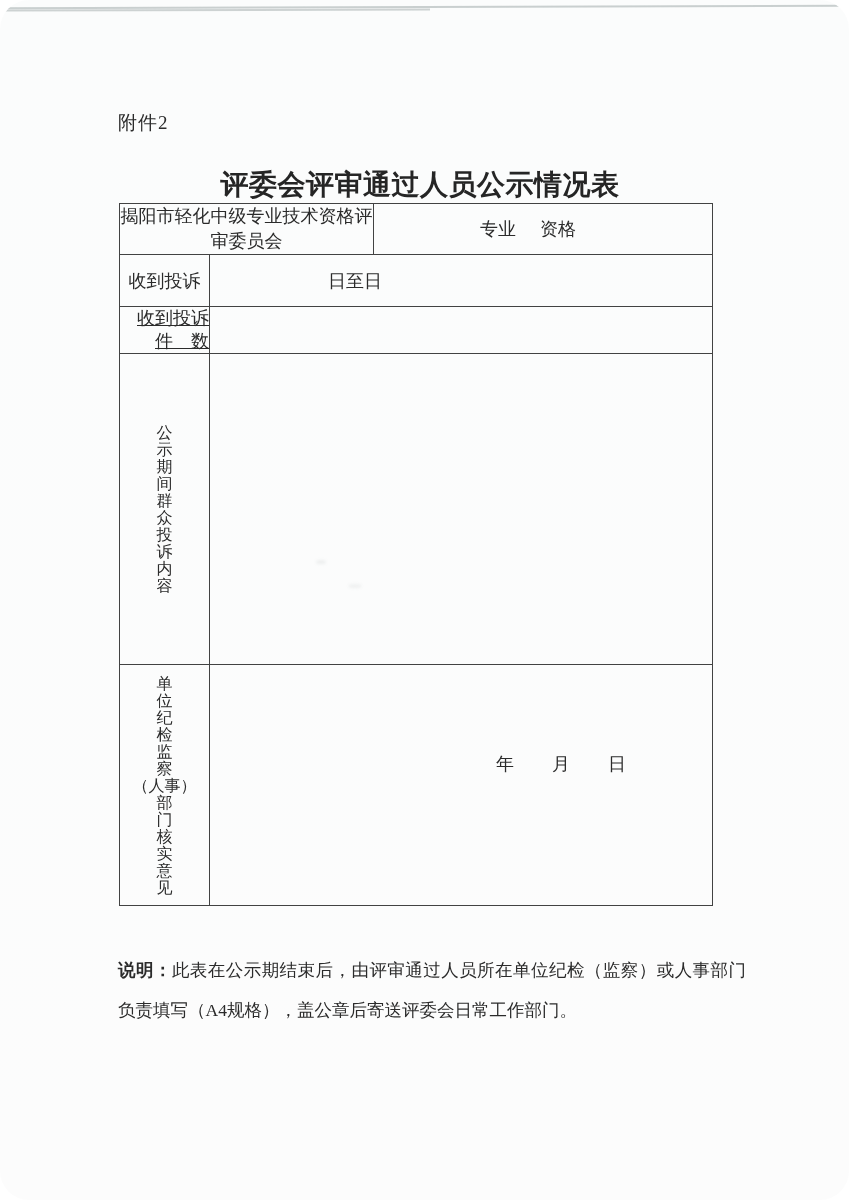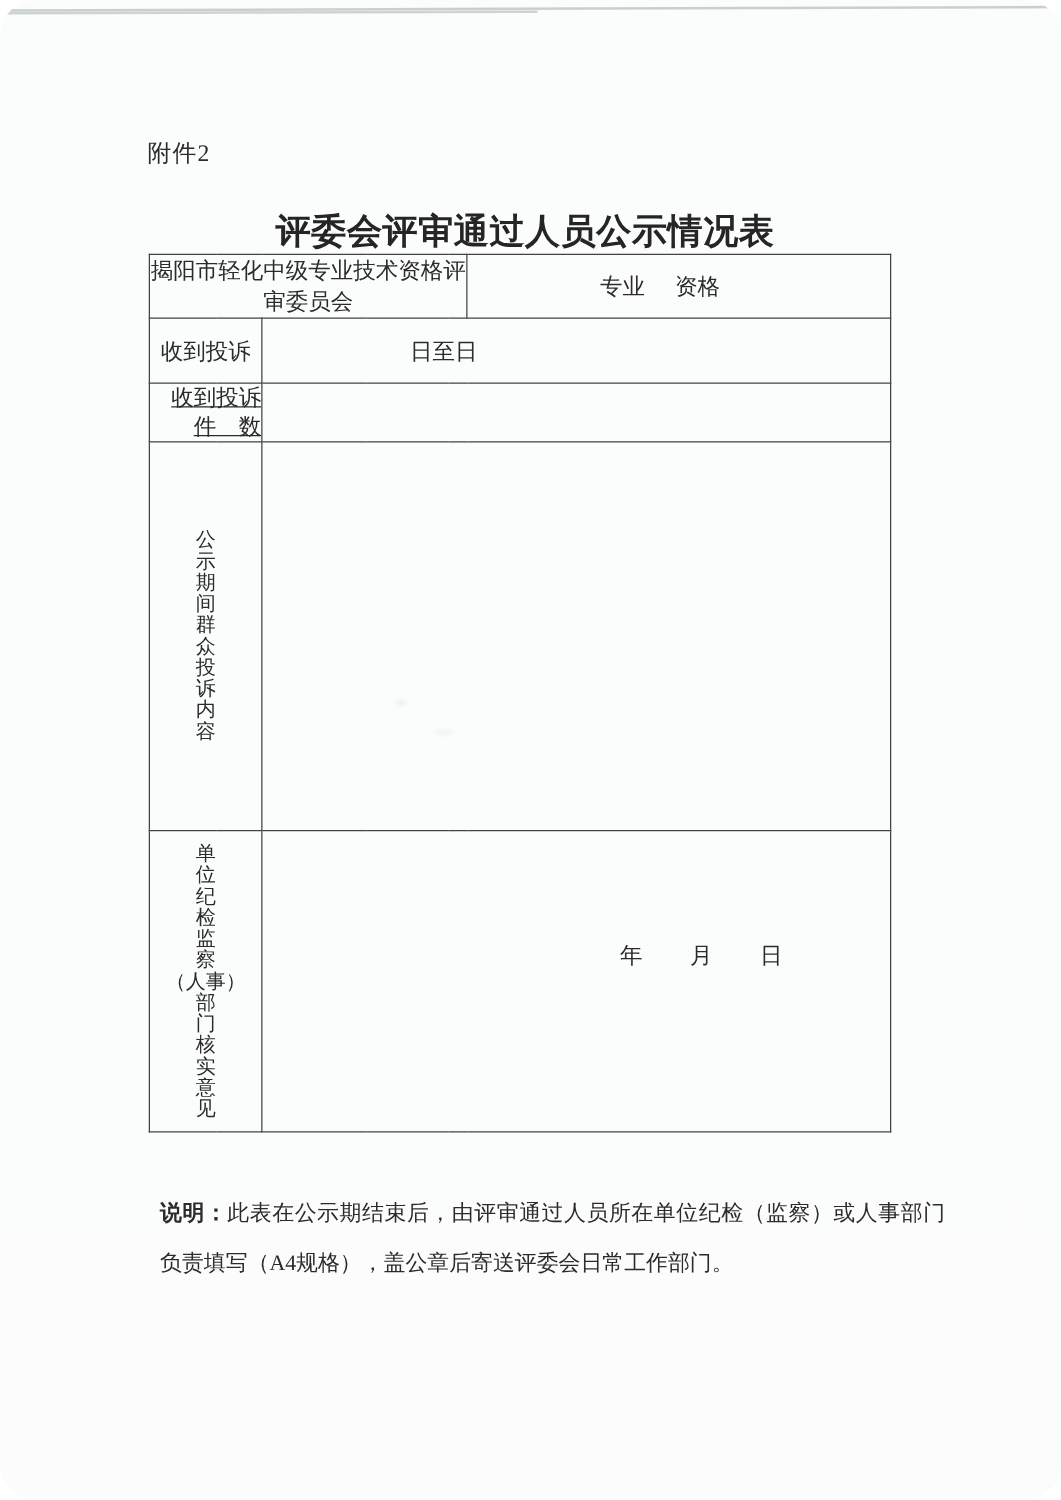--- a/index.html
+++ b/index.html
@@ -64,21 +64,21 @@
     height:100%;font-size:16px;line-height:17px;letter-spacing:0;
   }
   .vlines div{white-space:nowrap;}
   td.sign-cell{vertical-align:bottom;}
   .sign-inner{
     display:flex;align-items:flex-end;column-gap:38px;
     padding-left:286px;padding-bottom:42px;font-size:18px;
   }
 
   .note{
-    position:absolute;left:128px;top:950px;width:628px;margin:0;
+    position:absolute;left:118px;top:950px;width:628px;margin:0;
     font-size:17.5px;line-height:40px;text-align:justify;
     text-justify:inter-ideograph;color:#2b2b2b;
   }
   .note .note-label{font-weight:bold;font-family:"Liberation Sans","DejaVu Sans",sans-serif;}
 </style>
 </head>
 <body>
 
 <div class="page">
 

